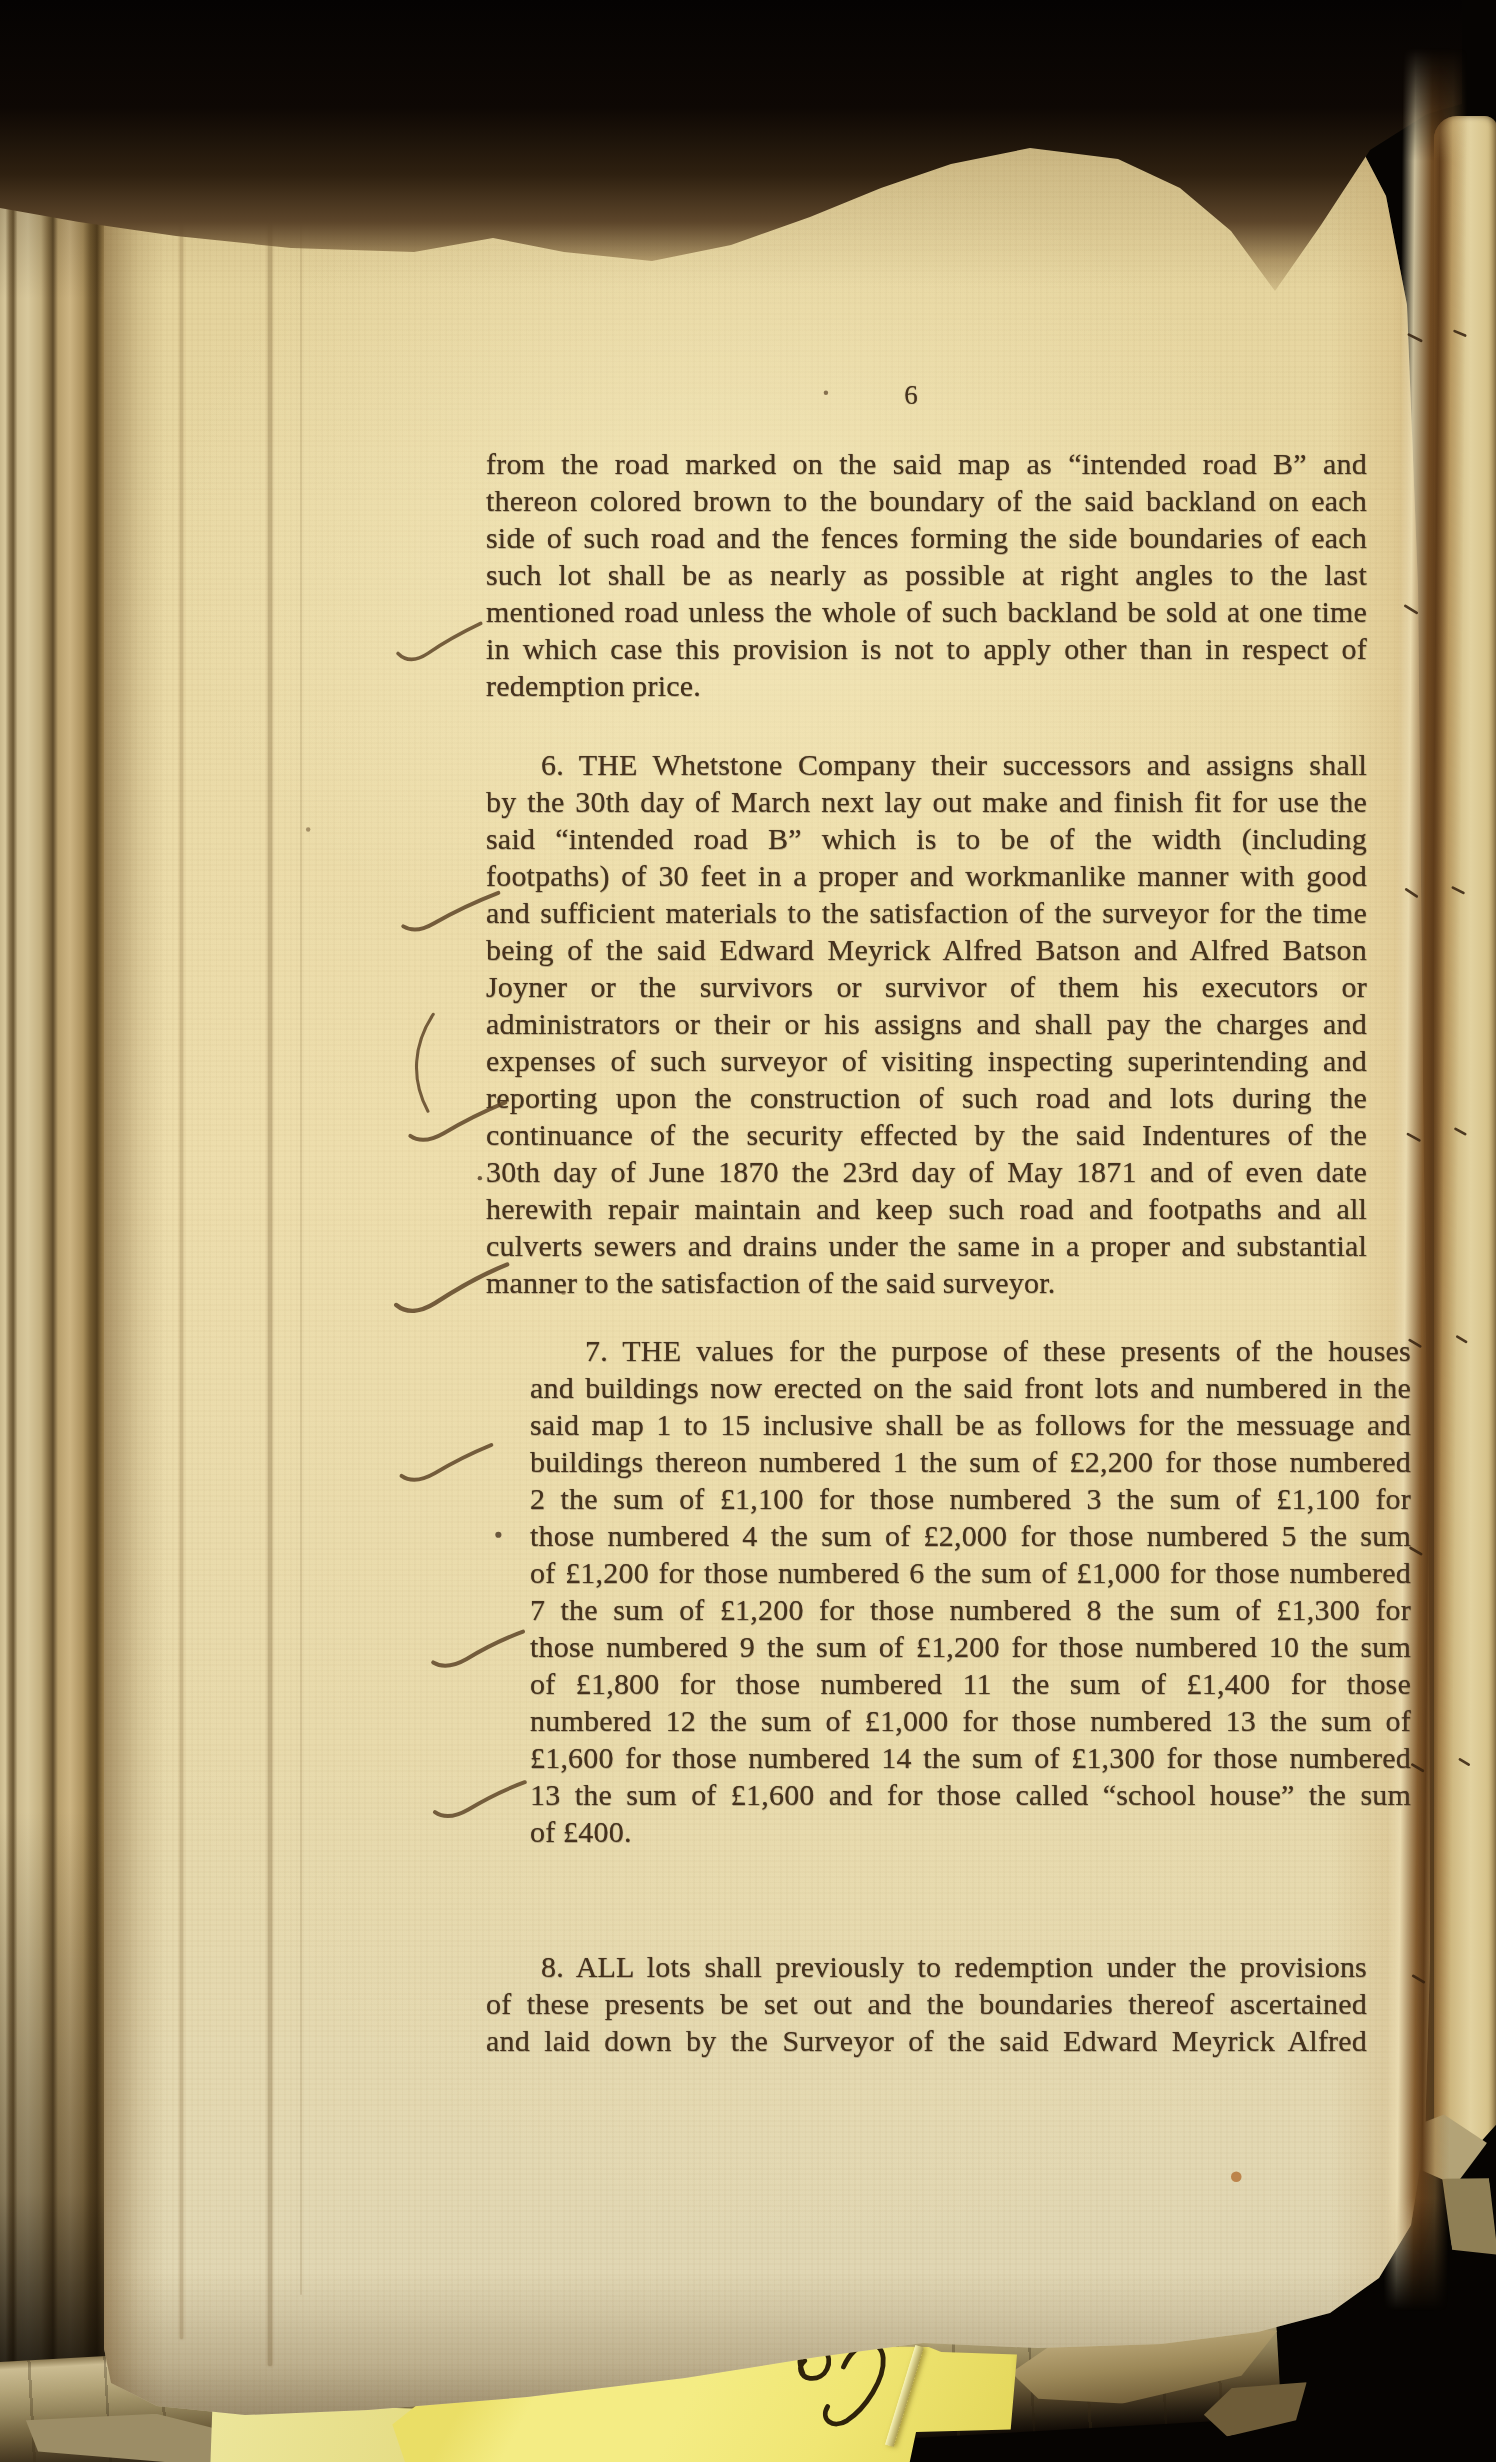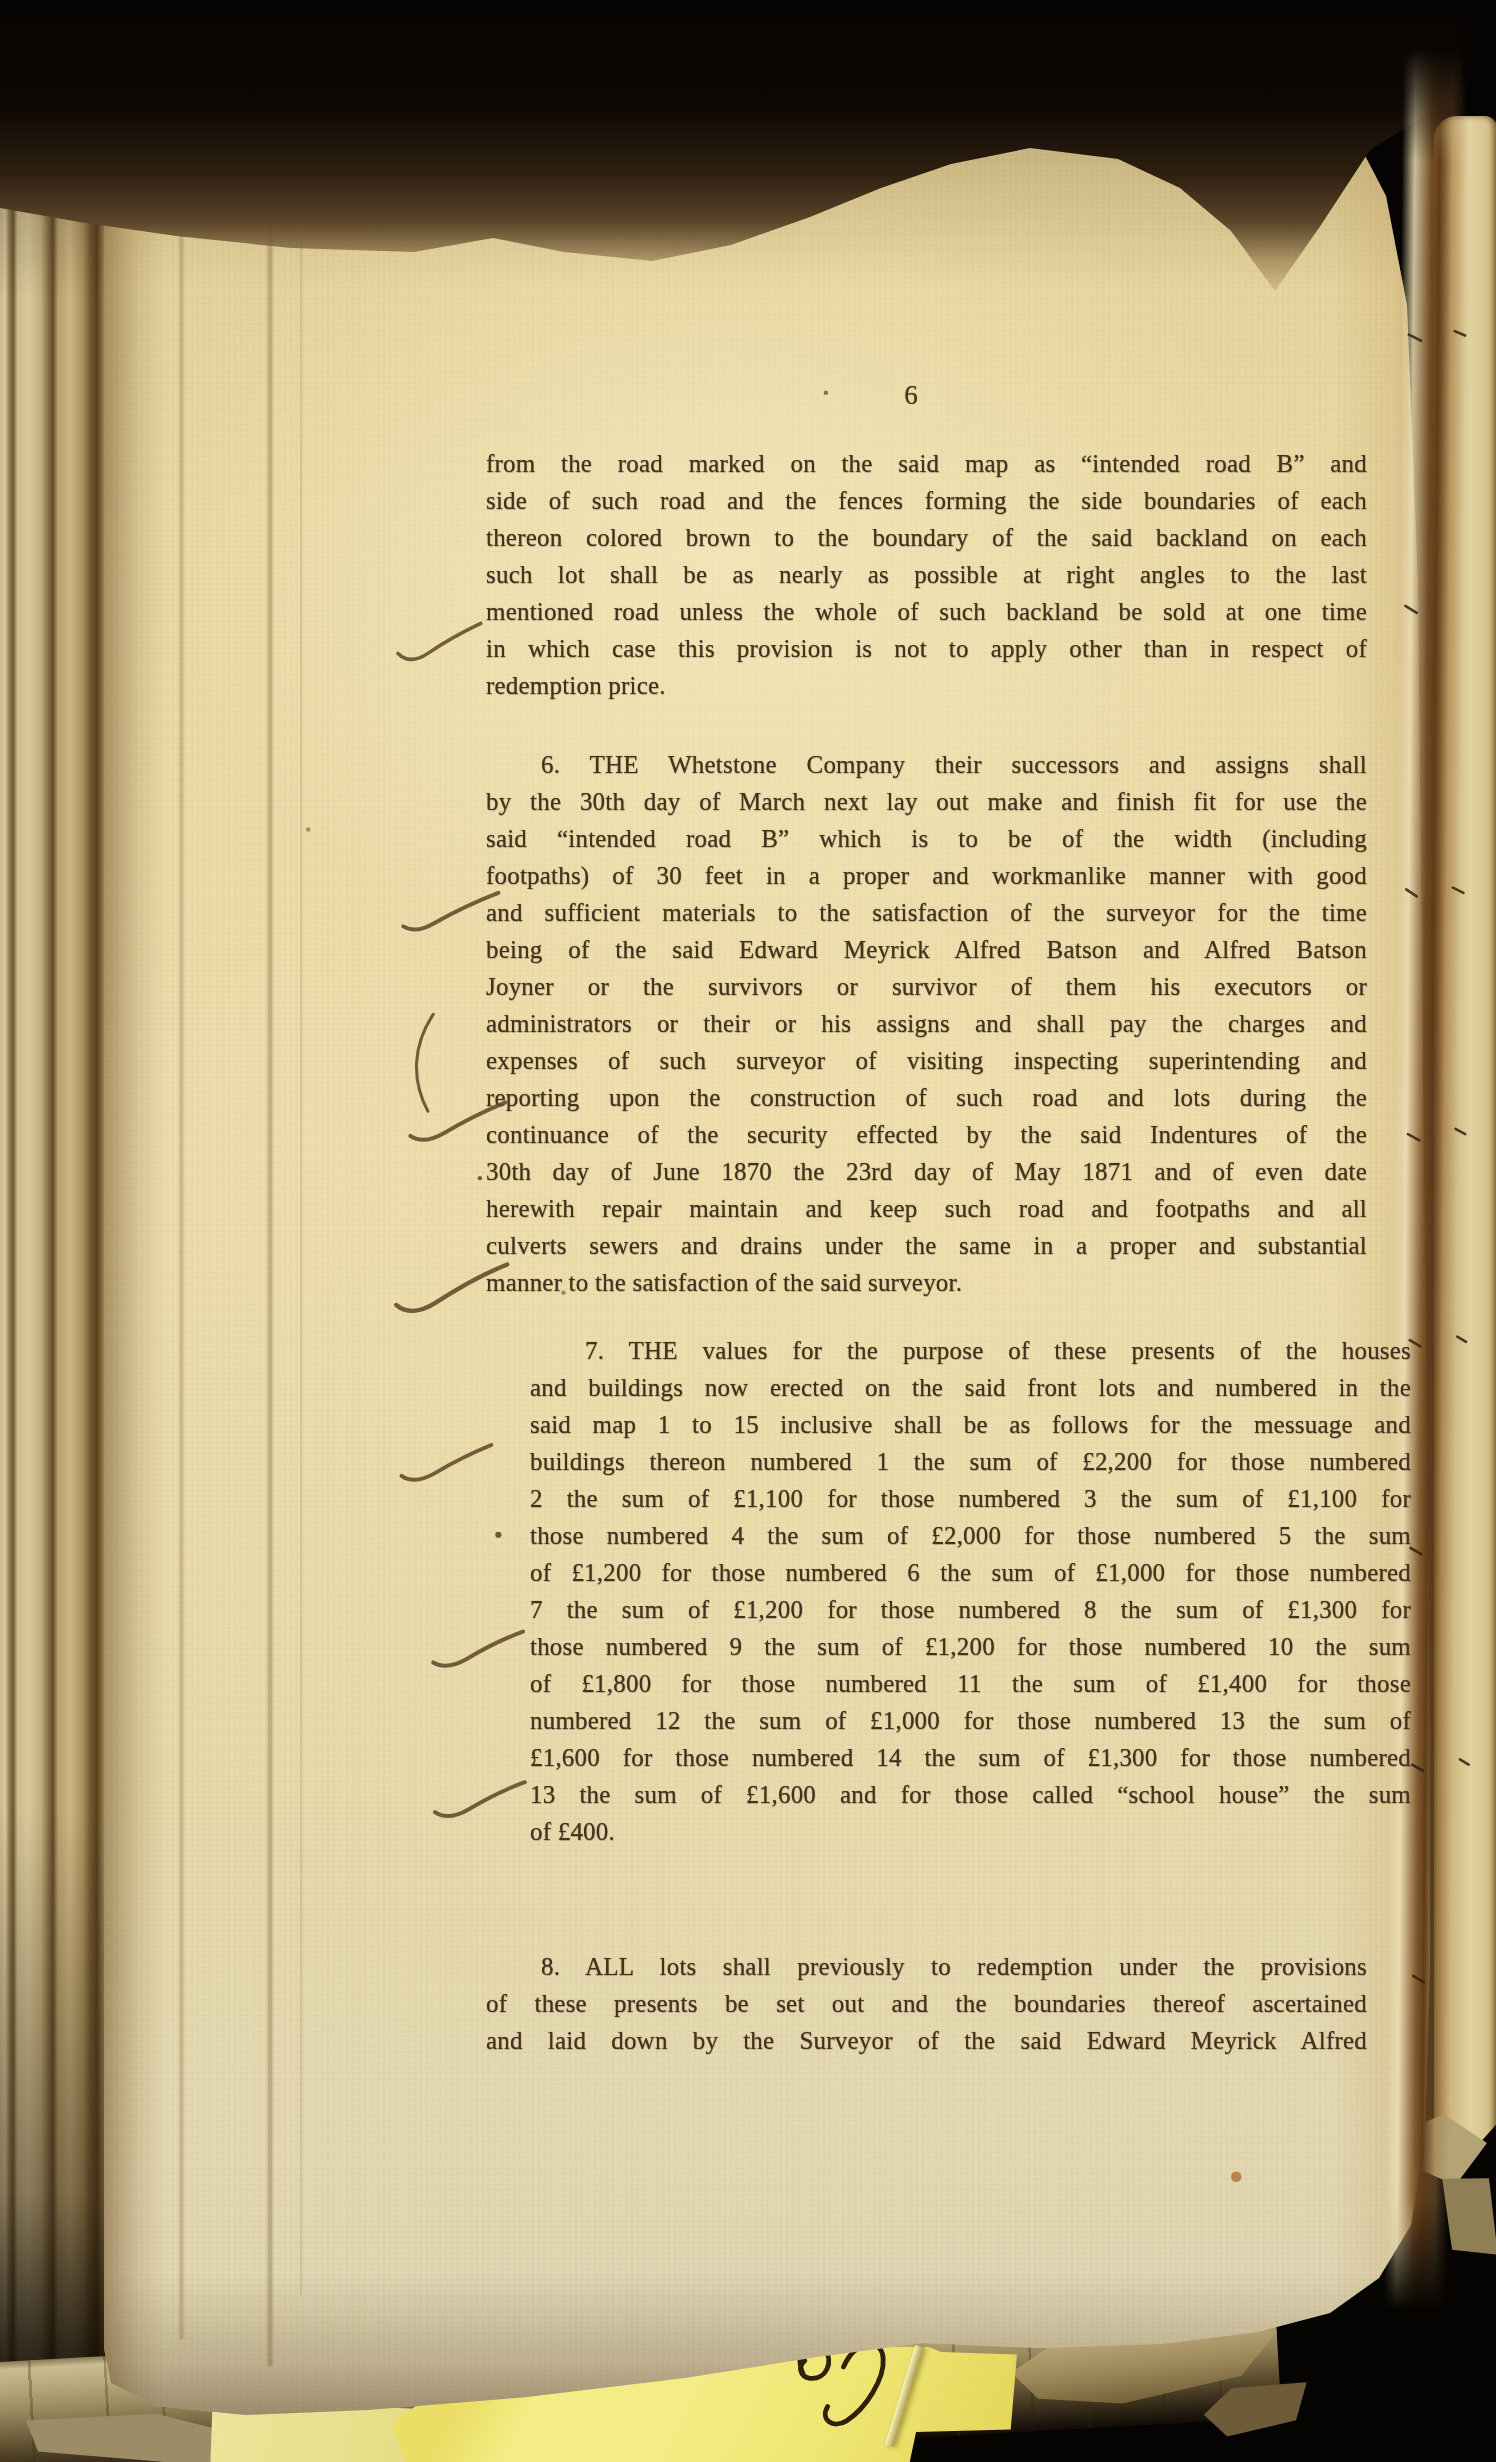--- a/index.html
+++ b/index.html
@@ -101,21 +101,21 @@
       var(--crease,#5e3c1a) 58%,rgba(160,120,64,.5) 78%,rgba(0,0,0,0) 100%);
     -webkit-mask-image:linear-gradient(180deg,rgba(0,0,0,0) 0,#000 5%,#000 95%,rgba(0,0,0,0) 100%);
             mask-image:linear-gradient(180deg,rgba(0,0,0,0) 0,#000 5%,#000 95%,rgba(0,0,0,0) 100%);}
 
   
   .content{position:absolute;inset:0;z-index:9;pointer-events:none;color:var(--ink,#45321e);}
   .pagenum{position:absolute;left:486px;top:380px;width:881px;text-align:center;
     transform:translateX(-15px);font-size:27px;letter-spacing:0.9px;
     text-shadow:0 0 1.1px rgba(58,40,22,.6);}
   .para{position:absolute;left:486px;width:881px;}
-  .tline{height:37px;line-height:37px;font-size:25px;
+  .tline{height:37px;line-height:37px;font-size:30px;
     text-align:justify;text-align-last:justify;letter-spacing:0.2px;
     text-shadow:0 0 1px rgba(58,40,22,.62), 0.5px 0.7px 0 rgba(58,40,22,.22);}
   .tline.indent{text-indent:55px;}
   .tline.endline{text-align-last:left;}
 
   svg.overlay{position:absolute;left:0;top:0;width:1496px;height:2462px;pointer-events:none;}
   .svg-marks{z-index:9;}
   .svg-squiggle{z-index:4;}
 </style>
 </head>
@@ -157,22 +157,22 @@
   </div>
 
   <div class="burn"></div>
   <div class="crease"></div>
 
   <div class="content">
     <div class="pagenum">6</div>
     <div id="text-column">
         <div class="para" style="top: 445px;">
           <div class="tline">from the road marked on the said map as “intended road B” and</div>
+          <div class="tline">thereon colored brown to the boundary of the said backland on each</div>
           <div class="tline">side of such road and the fences forming the side boundaries of each</div>
-          <div class="tline">thereon colored brown to the boundary of the said backland on each</div>
           <div class="tline">such lot shall be as nearly as possible at right angles to the last</div>
           <div class="tline">mentioned road unless the whole of such backland be sold at one time</div>
           <div class="tline">in which case this provision is not to apply other than in respect of</div>
           <div class="tline endline">redemption price.</div>
         </div>
         <div class="para" style="top: 746px;">
           <div class="tline indent">6. THE Whetstone Company their successors and assigns shall</div>
           <div class="tline">by the 30th day of March next lay out make and finish fit for use the</div>
           <div class="tline">said “intended road B” which is to be of the width (including</div>
           <div class="tline">footpaths) of 30 feet in a proper and workmanlike manner with good</div>

